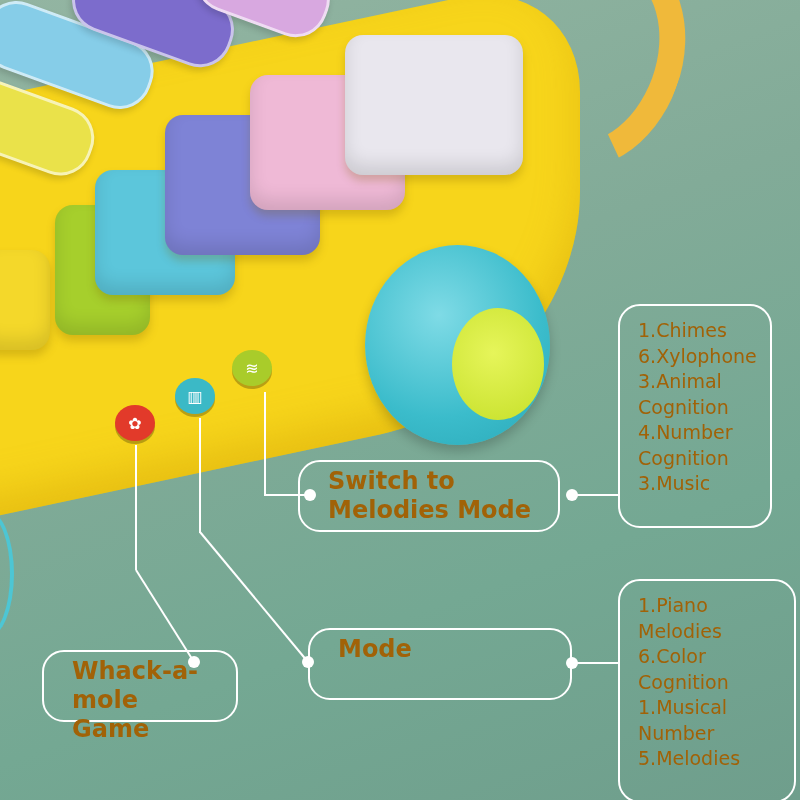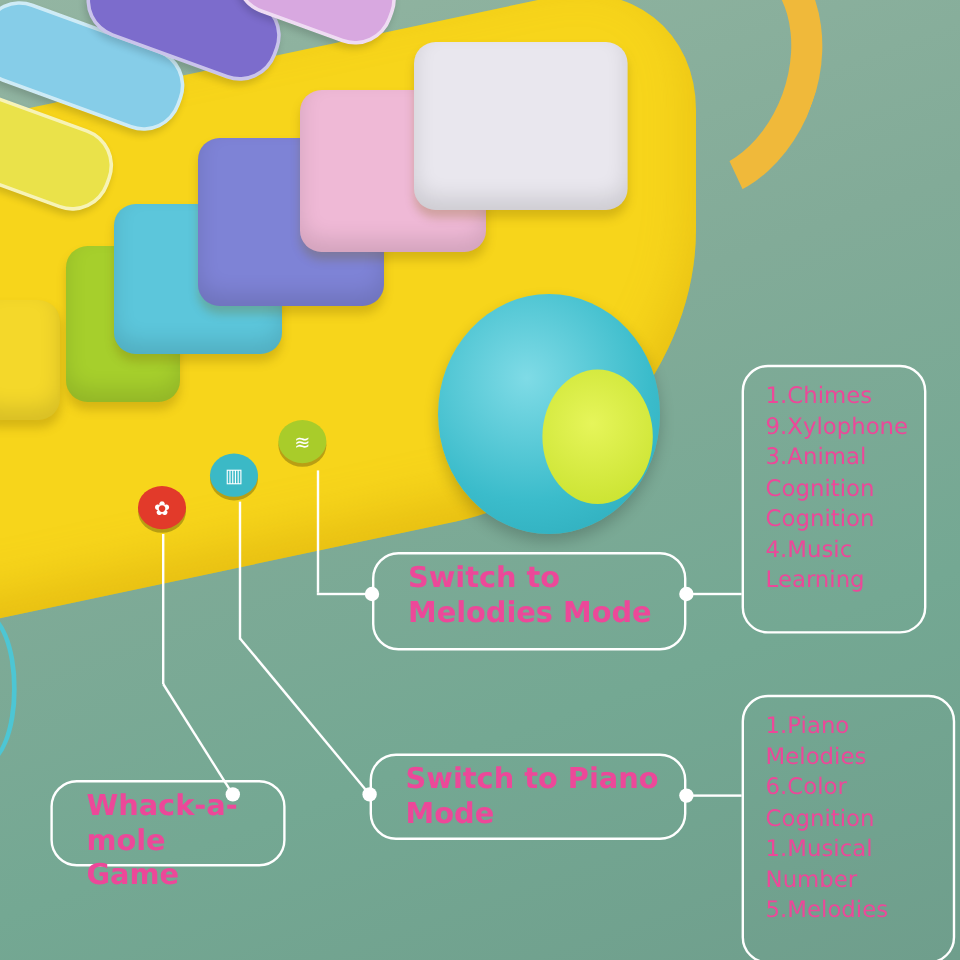--- a/index.html
+++ b/index.html
@@ -16,21 +16,21 @@
   .key { border-radius:18px; box-shadow: inset 0 -10px 18px rgba(0,0,0,0.12), 0 6px 8px rgba(120,90,0,0.25); }
   .wheel { left:365px; top:245px; width:185px; height:200px; border-radius:50%; background: radial-gradient(circle at 40% 35%, #7fdbe6, #3bbccb 60%, #2aa8b7);
            box-shadow: 0 6px 12px rgba(0,0,0,0.2); }
   .hub { left:452px; top:308px; width:92px; height:112px; border-radius:50%; background: radial-gradient(circle at 45% 40%, #e6f55a, #c6e02a); }
   .wheel-left { left:-40px; top:510px; width:50px; height:120px; border-radius:50%; border:4px solid #4dc6d4; border-left:none; }
   .btn { width:40px; height:36px; border-radius:50%; box-shadow: 0 3px 0 rgba(0,0,0,0.25); display:flex; align-items:center; justify-content:center; color:#fff; font-size:16px; }
   
   .line { background:#fff; }
   .dot { width:12px; height:12px; border-radius:50%; background:#fff; margin:-6px 0 0 -6px; }
   
-  .box { border:2px solid #fff; border-radius:22px; color:#ec4899; box-sizing:border-box; }
+  .box { border:2px solid #fff; border-radius:22px; color:#a16207; box-sizing:border-box; }
   .title { font-weight:bold; font-size:24px; line-height:29px; padding:5px 0 0 28px; }
   .list { font-size:19px; line-height:25.5px; padding:12px 0 0 18px; }
   .list div { white-space:nowrap; }
 </style>
 </head>
 <body>
 
 <div class="abs handle"></div>
 <div class="abs chassis"></div>
 
@@ -70,50 +70,49 @@
 <svg class="abs" style="left:0;top:0;" width="800" height="800">
   <line x1="200" y1="532" x2="308" y2="662" stroke="#fff" stroke-width="2"></line>
   <line x1="136" y1="570" x2="194" y2="662" stroke="#fff" stroke-width="2"></line>
 </svg>
 <div class="abs line" style="left:135px;top:445px;width:2px;height:125px;"></div>
 <div class="abs dot" style="left:308px;top:662px;"></div>
 <div class="abs dot" style="left:194px;top:662px;"></div>
 <div class="abs line" style="left:572px;top:662px;width:46px;height:2px;"></div>
 <div class="abs dot" style="left:572px;top:663px;"></div>
 
-<div class="abs box" style="left:310px;top:460px;width:262px;height:82px;">
+<div class="abs box" style="left:298px;top:460px;width:262px;height:72px;">
   <div class="title">
     <div>Switch to</div>
     <div>Melodies Mode</div>
   </div>
 </div>
 
 <div class="abs box" style="left:308px;top:628px;width:264px;height:72px;">
   <div class="title">
-    <div>Switch to Piano</div>
     <div>Mode</div>
   </div>
 </div>
 
 <div class="abs box" style="left:42px;top:650px;width:196px;height:72px;">
   <div class="title">
     <div>Whack-a-mole</div>
     <div>Game</div>
   </div>
 </div>
 
 <div class="abs box" style="left:618px;top:304px;width:154px;height:224px;">
   <div class="list">
     <div>1.Chimes</div>
-    <div>9.Xylophone</div>
+    <div>6.Xylophone</div>
     <div>3.Animal</div>
     <div>Cognition</div>
+    <div>4.Number</div>
     <div>Cognition</div>
-    <div>4.Music</div>
-    <div>Learning</div>
+    <div>3.Music</div>
   </div>
 </div>
 
 <div class="abs box" style="left:618px;top:551px;width:178px;height:224px;margin-top:28px;">
   <div class="list">
     <div>1.Piano</div>
     <div>Melodies</div>
     <div>6.Color</div>
     <div>Cognition</div>
     <div>1.Musical</div>

